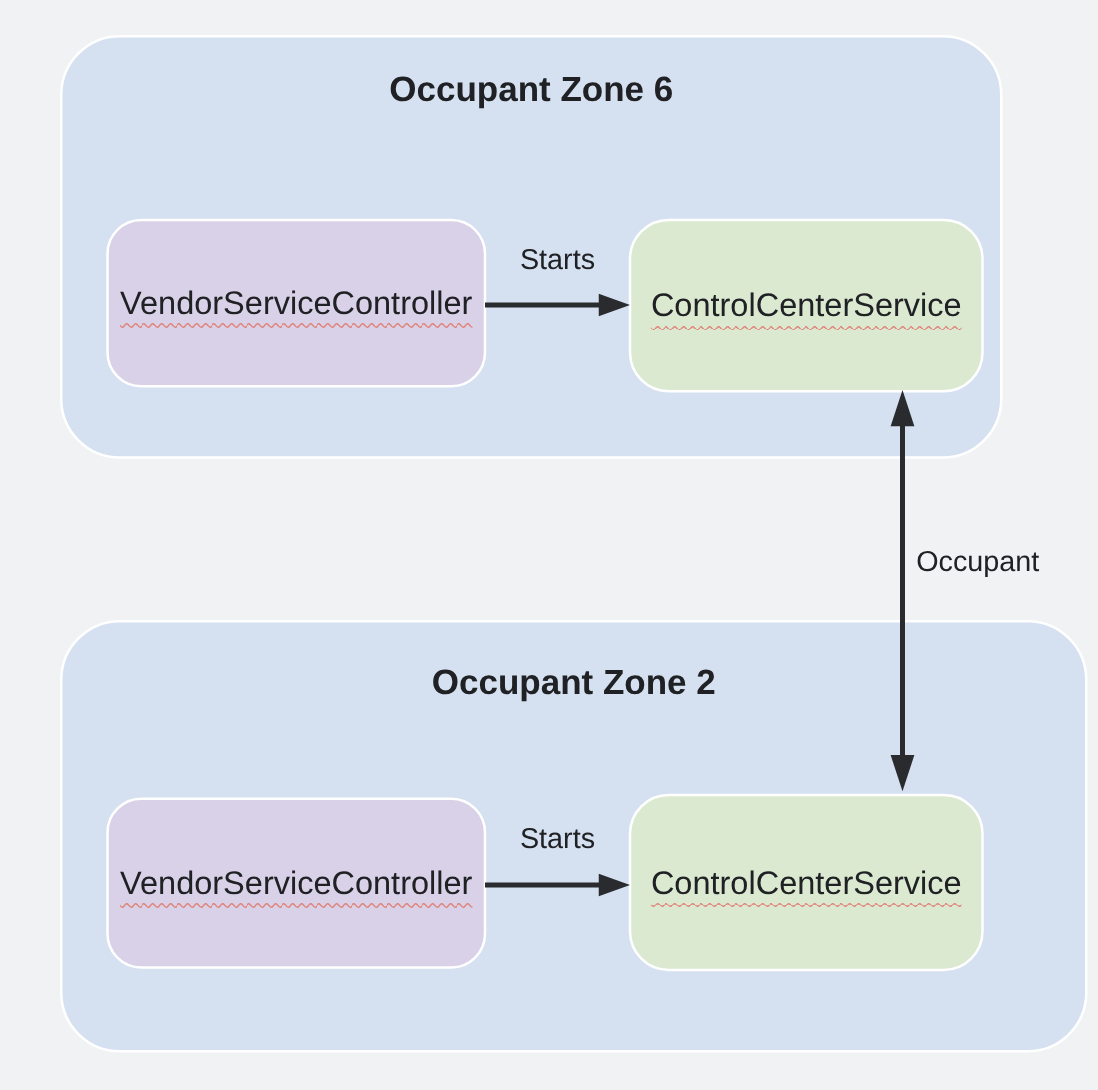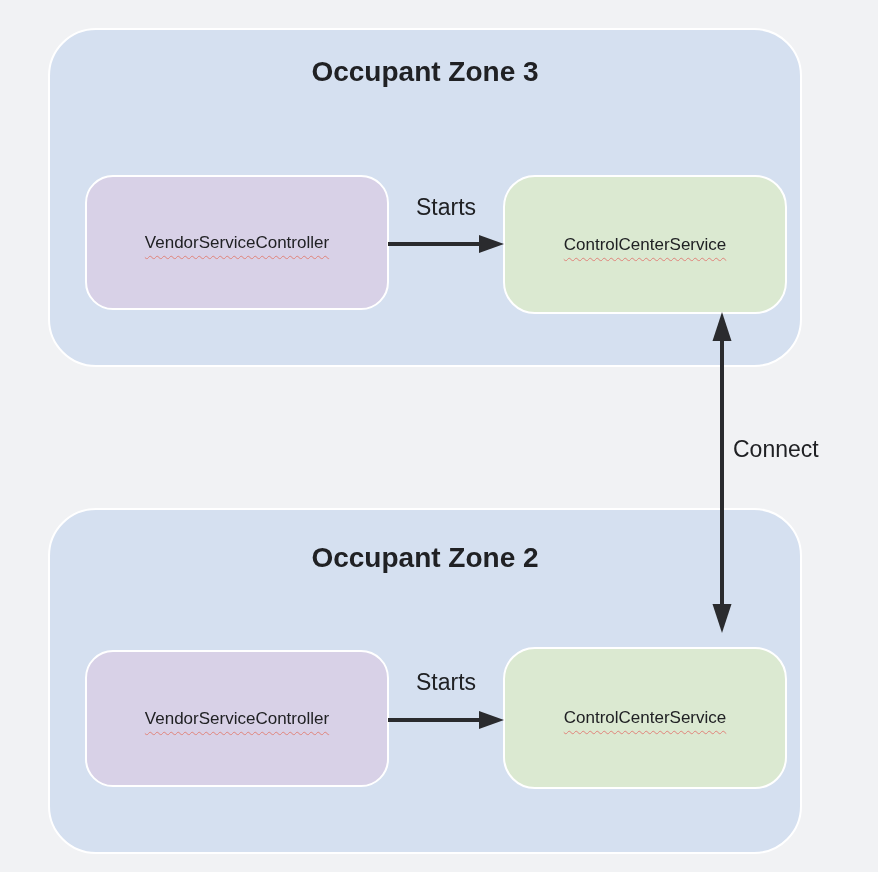--- a/index.html
+++ b/index.html
@@ -25,21 +25,21 @@
     background: var(--page-bg);
     overflow: hidden;
   }
   .zone {
     position: absolute;
     background: var(--zone-fill);
     border: 2px solid var(--zone-border);
     border-radius: 48px;
   }
   .zone-1 { left: 48px; top: 28px;  width: 754px; height: 339px; }
-  .zone-2 { left: 48px; top: 496px; width: 754px; height: 346px; margin-top: 12px; }
+  .zone-2 { left: 48px; top: 496px; width: 822px; height: 346px; }
   .zone-title {
     position: absolute;
     left: 0; right: 0;
     text-align: center;
     font-size: 28px;
     font-weight: 700;
     color: var(--text);
   }
   .zone-1 .zone-title { top: 26px; }
   .zone-2 .zone-title { top: 32px; }
@@ -51,21 +51,21 @@
     align-items: center;
     justify-content: center;
   }
   .node-vendor  { background: var(--vendor-fill); }
   .node-service { background: var(--service-fill); border-radius: 32px; }
   .zone-1 .node-vendor  { left: 35px;  top: 145px; width: 304px; height: 135px; }
   .zone-1 .node-service { left: 453px; top: 145px; width: 284px; height: 139px; }
   .zone-2 .node-vendor  { left: 35px;  top: 140px; width: 304px; height: 137px; }
   .zone-2 .node-service { left: 453px; top: 137px; width: 284px; height: 142px; }
   .node-label {
-    font-size: 17px;
+    font-size: 26px;
     color: var(--text);
     white-space: nowrap;
     text-decoration-line: underline;
     text-decoration-style: wavy;
     text-decoration-color: var(--squiggle);
     text-decoration-thickness: 1px;
     text-underline-offset: 7px;
   }
   .edge-label {
     position: absolute;
@@ -99,21 +99,21 @@
   }
   .arrow-line { stroke: var(--arrow); stroke-width: 4; }
   .arrow-head { fill: var(--arrow); }
 </style>
 </head>
 <body>
 
 <div class="canvas">
 
   <section class="zone zone-1">
-    <h2 class="zone-title">Occupant Zone 3</h2>
+    <h2 class="zone-title">Occupant Zone 6</h2>
 
     <div class="node node-vendor">
       <span class="node-label">VendorServiceController</span>
     </div>
 
     <div class="node node-service">
       <span class="node-label">ControlCenterService</span>
     </div>
 
     <div class="edge-label starts-label">Starts</div>
@@ -142,15 +142,15 @@
       <polygon class="arrow-head" points="91,3 116,12 91,21"></polygon>
     </svg>
   </section>
 
   <svg class="arrow-v" viewBox="0 0 28 321">
     <line class="arrow-line" x1="14" y1="25" x2="14" y2="296"></line>
     <polygon class="arrow-head" points="14,0 4.5,29 23.5,29"></polygon>
     <polygon class="arrow-head" points="14,321 4.5,292 23.5,292"></polygon>
   </svg>
 
-  <div class="edge-label connect-label">Connect</div>
+  <div class="edge-label connect-label">Occupant</div>
 
 </div>
 
 </body></html>

